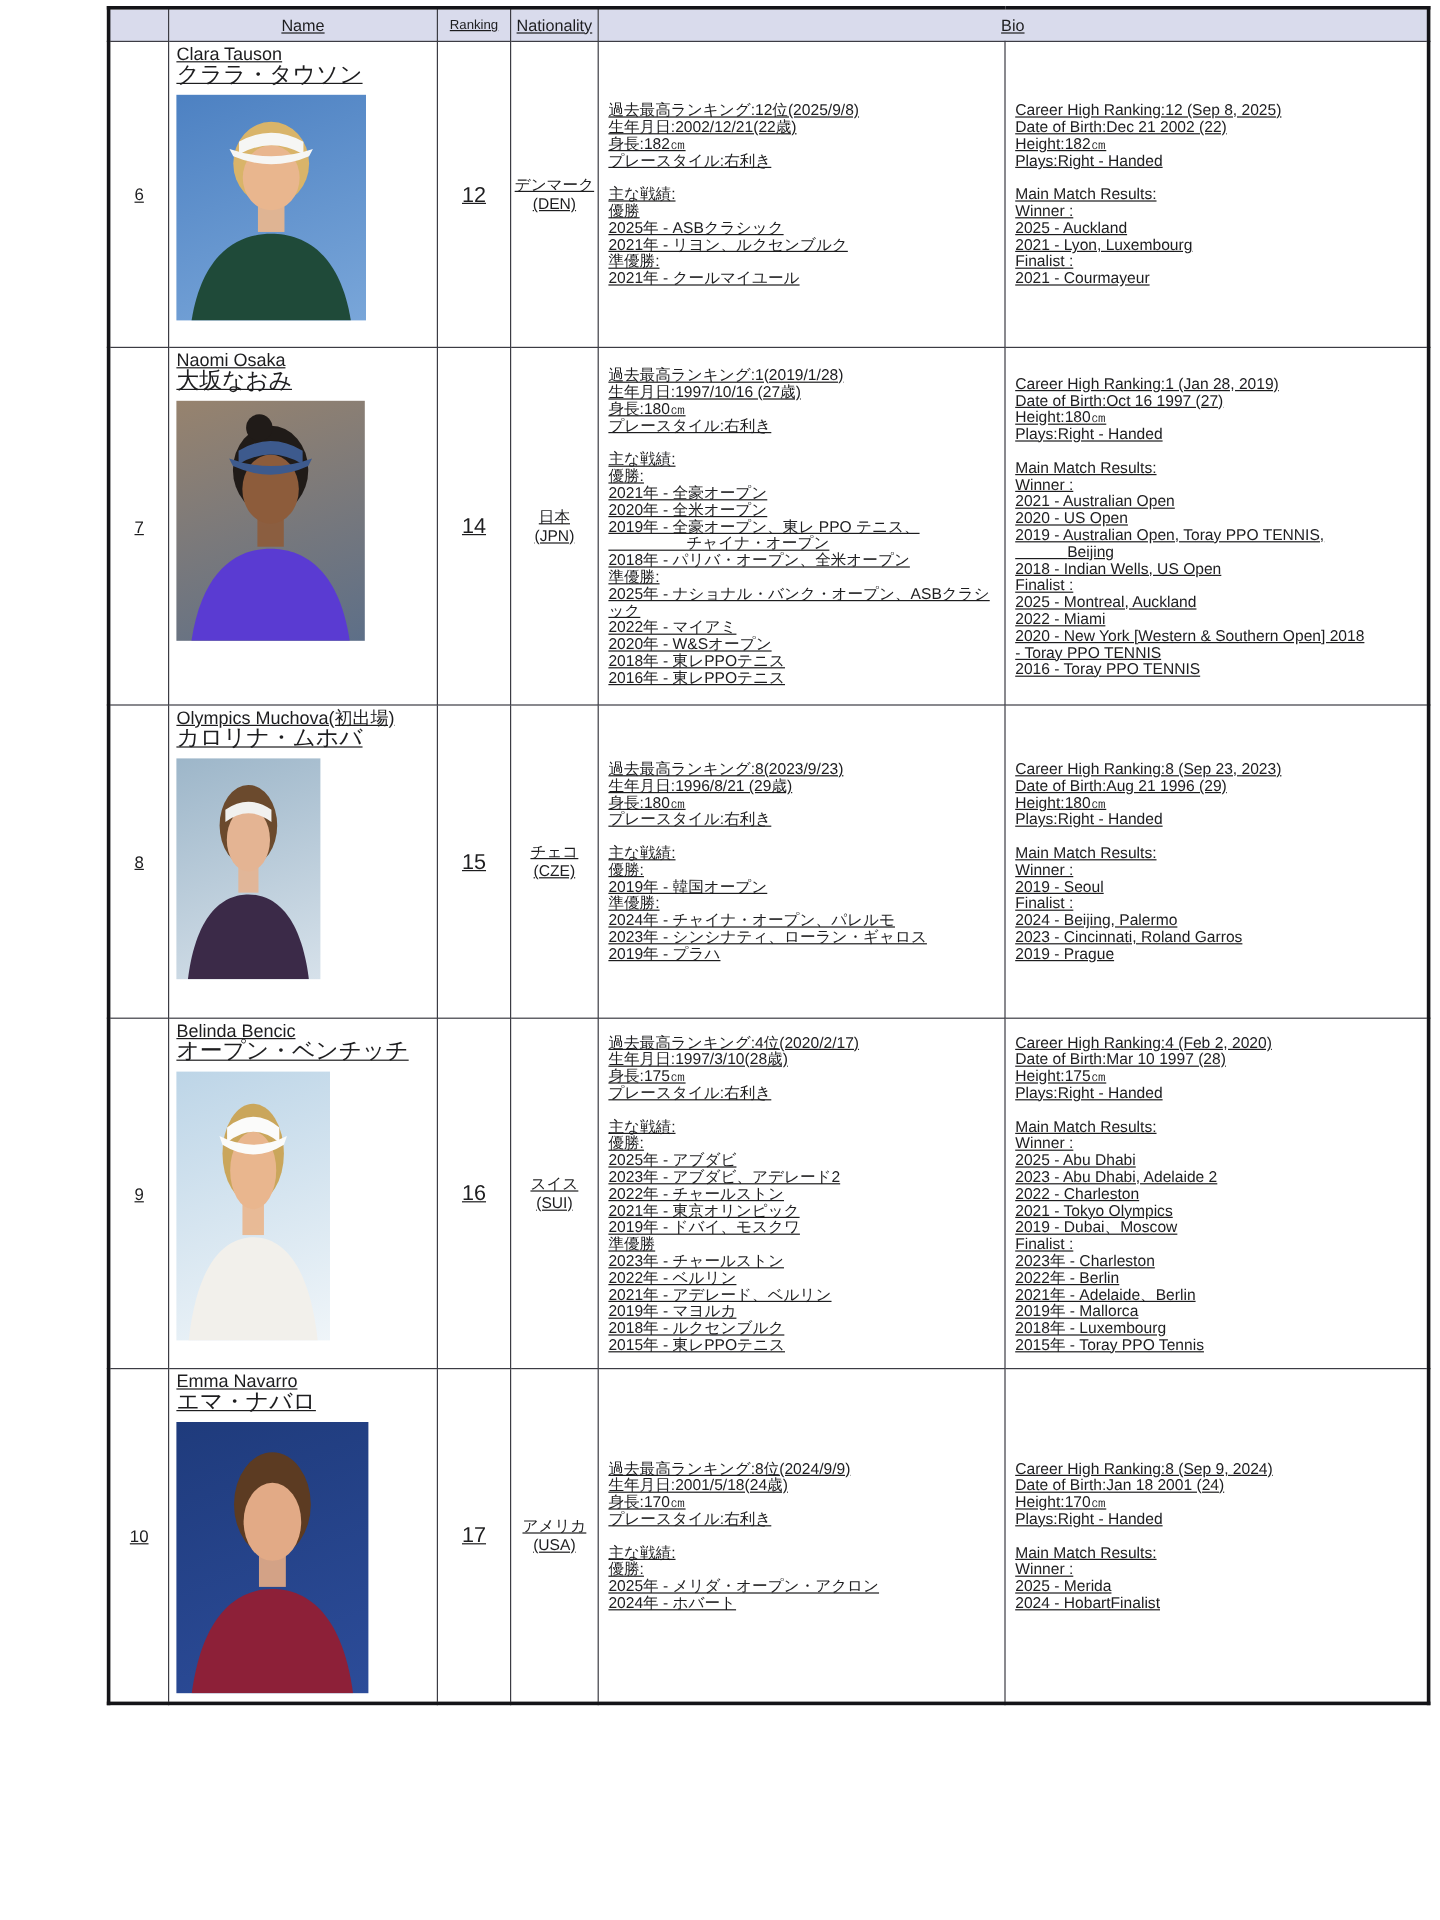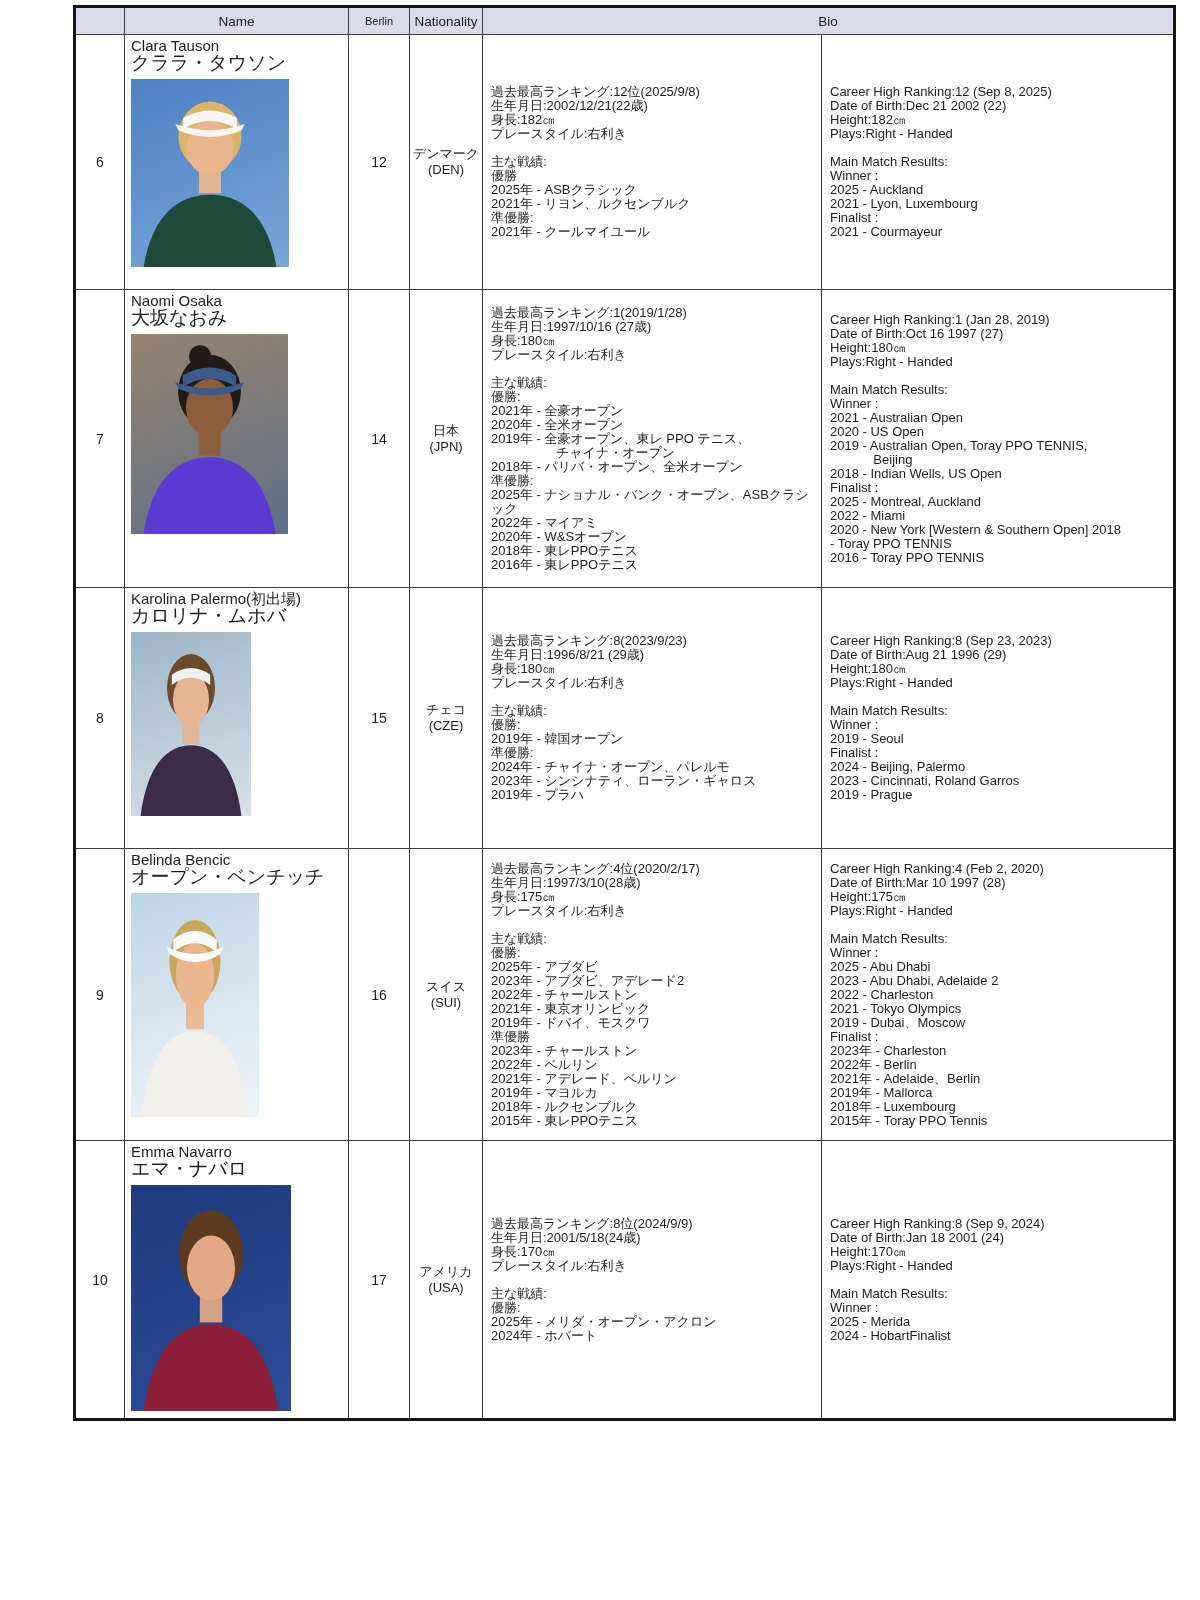--- a/index.html
+++ b/index.html
@@ -1,25 +1,25 @@
 <!DOCTYPE html>
 <html><head>
 <meta charset="utf-8">
 <style>
   html,body{margin:0;padding:0;background:#ffffff;}
   body{width:1200px;height:1600px;position:relative;font-family:"Liberation Sans","DejaVu Sans",sans-serif;color:#1d1d1f;}
-  .tbl-wrap{position:absolute;left:73px;top:5px;width:1100px;}
+  .tbl-wrap{position:absolute;left:89px;top:5px;width:1100px;text-decoration:underline;}
   table{border-collapse:collapse;table-layout:fixed;width:1100px;}
   table{border:3px solid #141418;}
   th,td{border:1.5px solid #3c3c44;overflow:hidden;}
   thead th{background:#d9dbec;font-weight:normal;font-size:13.5px;height:26px;text-align:center;padding:0;}
   thead th.h-ranking{font-size:11px;}
   td{vertical-align:middle;}
   .c-idx{text-align:center;font-size:14px;}
-  .c-rank{text-align:center;font-size:14px;border-radius:16px;}
+  .c-rank{text-align:center;font-size:18px;border-radius:16px;}
   .c-nat{text-align:center;font-size:13px;line-height:16px;}
   .c-name{vertical-align:top;padding:2px 4px 0 6px;}
   .name-en{font-size:15px;line-height:17px;white-space:nowrap;}
   .name-ja{font-size:19px;line-height:17px;white-space:nowrap;}
   .c-bio{padding:0 8px;font-size:13px;line-height:14px;white-space:pre-wrap;}
   
   .r0 td{height:252px;margin-top:38px;} .r1 td{height:295px;} .r2 td{height:258px;} .r3 td{height:289px;} .r4 td{height:275px;margin-left:12px;}
   
   .photo{margin-top:8px;background:linear-gradient(160deg,var(--bg1),var(--bg2));position:relative;}
   .photo svg{display:block;width:100%;height:100%;}
@@ -39,21 +39,21 @@
         <col style="width:224px">
         <col style="width:61px">
         <col style="width:73px">
         <col style="width:339px">
         <col style="width:353px">
   </colgroup>
   <thead>
     <tr>
       <th></th>
       <th>Name</th>
-      <th class="h-ranking">Berlin</th>
+      <th class="h-ranking">Ranking</th>
       <th>Nationality</th>
       <th colspan="2">Bio</th>
     </tr>
   </thead>
   <tbody>
 
     <tr class="r0">
       <td class="c-idx">6</td>
       <td class="c-name">
         <div class="name-en">Clara Tauson</div>
@@ -154,21 +154,21 @@
 2025 - Montreal, Auckland
 2022 - Miami
 2020 - New York [Western &amp; Southern Open] 2018
 - Toray PPO TENNIS
 2016 - Toray PPO TENNIS</td>
     </tr>
 
     <tr class="r2">
       <td class="c-idx">8</td>
       <td class="c-name">
-        <div class="name-en">Karolina Palermo(初出場)</div>
+        <div class="name-en">Olympics Muchova(初出場)</div>
         <div class="name-ja">カロリナ・ムホバ</div>
         <div class="photo p2" style="--bg1: #9db6c9; --bg2: #d6e1ea; --hair: #6b4a2d; --skin: #e4b493; --gear: #f1f1ef; --top: #3b2a48;">
           <svg viewBox="0 0 100 125" preserveAspectRatio="none" aria-hidden="true">
             <path d="M8,125 C14,86 34,77 50,77 C66,77 86,86 92,125 Z" fill="var(--top)"></path>
             <rect x="43" y="58" width="14" height="18" fill="var(--skin)" opacity="0.92"></rect>
             <ellipse cx="50" cy="38" rx="20" ry="23" fill="var(--hair)"></ellipse>
             <ellipse cx="50" cy="46" rx="15" ry="18" fill="var(--skin)"></ellipse>
             <path d="M34,36 Q50,26 66,36 L66,29 Q50,20 34,29 Z" fill="var(--gear)"></path>
           </svg>
         </div>

